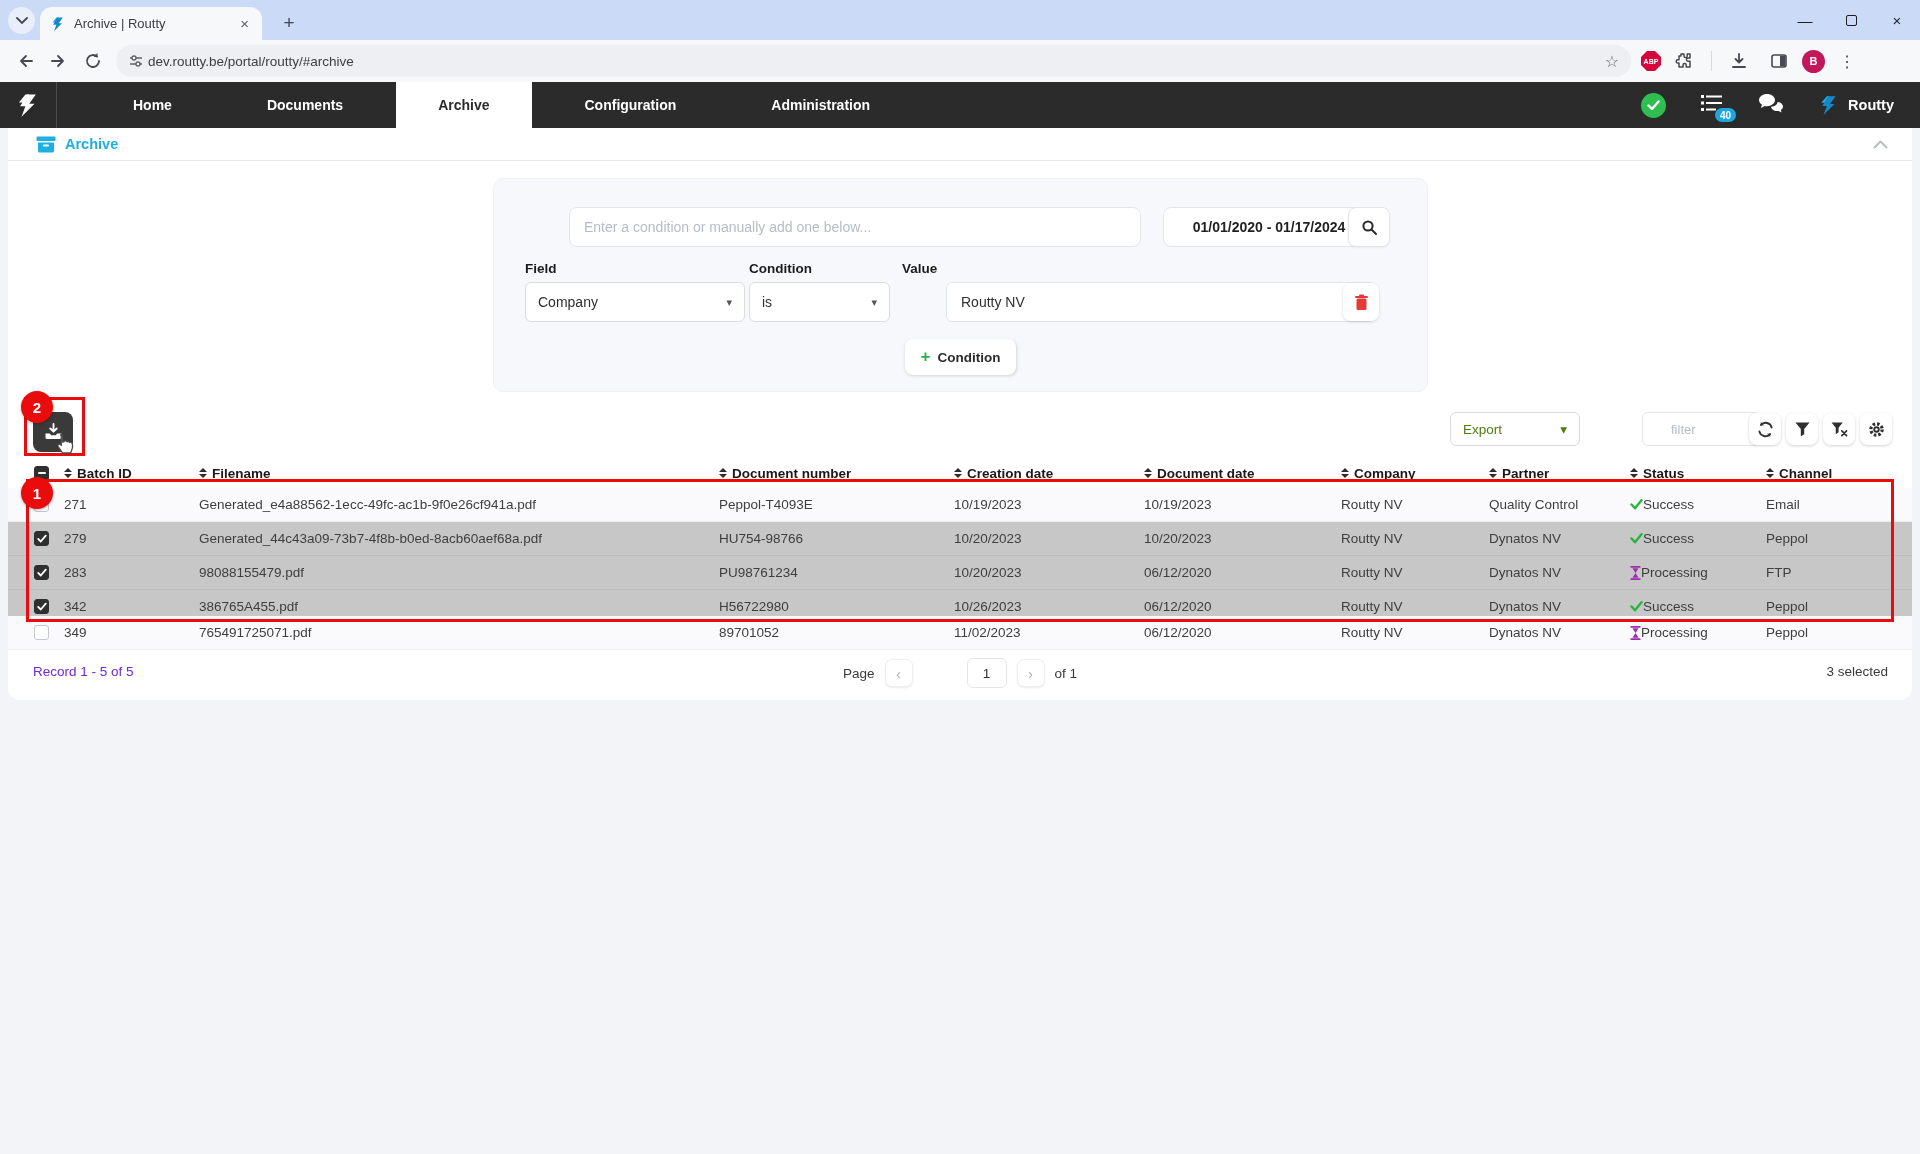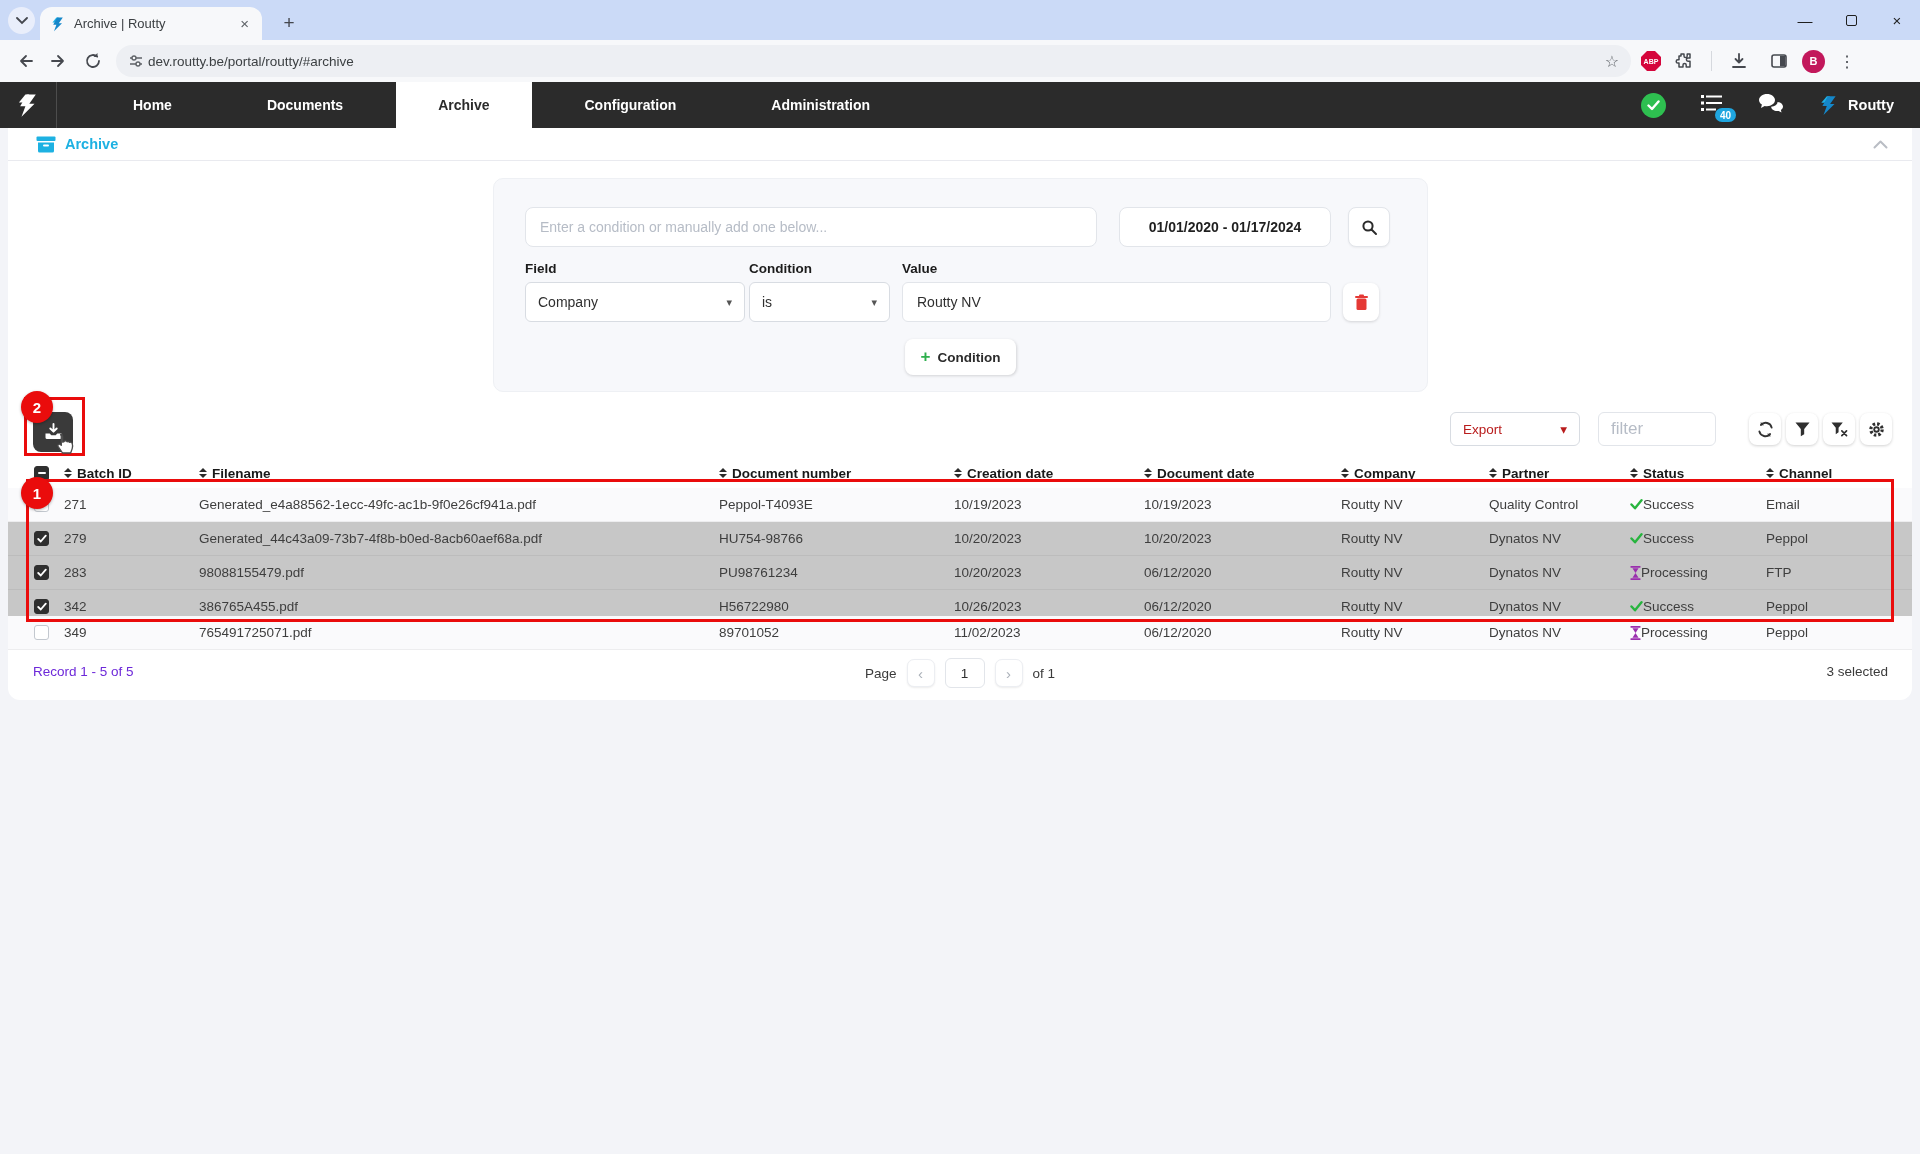--- a/index.html
+++ b/index.html
@@ -42,37 +42,37 @@
   .count-badge { position:absolute; right:-12px; bottom:-5px; background:#1fa6e0; color:#fff; font-size:10px; font-weight:bold; border-radius:9px; padding:1.5px 5px; }
   .brand { display:flex; align-items:center; gap:8px; color:#fff; font-size:14.5px; font-weight:bold; }
 
   
   .card { position:absolute; left:8px; top:128px; width:1904px; height:572px; background:#fff; border-radius:0 0 12px 12px; }
   .crumbrow { position:absolute; left:8px; top:128px; width:1904px; height:33px; display:flex; align-items:center; padding:0 24px 0 28px; border-bottom:1px solid #e9eaef; }
   .crumb { display:flex; align-items:center; gap:9px; color:#1db1e2; font-size:14.5px; font-weight:bold; }
   .collapse { margin-left:auto; color:#b9bdc4; }
 
   .filter-card { position:absolute; left:493px; top:178px; width:935px; height:214px; background:#f7f8fb; border:1px solid #eef0f4; border-radius:10px; }
-  .inp { background:#fff; border:1px solid #e2e5ea; border-radius:8px; font-size:14px; color:#2f2f2f; font-family:"Liberation Sans",sans-serif; }
+  .inp { background:#fff; border:1px solid #e2e5ea; border-radius:8px; font-size:14px; color:#2f2f2f; font-family:"Liberation Sans",sans-serif;margin-left:44px; }
   .inp::placeholder { color:#b6bcc6; }
   .cond-input { position:absolute; left:31px; top:28px; width:572px; height:40px; padding:0 14px; }
   .date-input { position:absolute; left:625px; top:28px; width:212px; height:40px; text-align:center; font-weight:bold; color:#1f1f1f; }
   .search-btn { position:absolute; left:854px; top:28px; width:42px; height:40px; background:#fff; border:1px solid #e2e5ea; border-radius:8px; display:flex; align-items:center; justify-content:center; box-shadow:0 1px 2px rgba(0,0,0,.05); }
   .flabel { position:absolute; top:82px; font-size:13.5px; font-weight:bold; color:#1c1c1c; }
   .sel { position:absolute; top:103px; height:40px; background:#fff; border:1px solid #d8dce2; border-radius:6px; display:flex; align-items:center; justify-content:space-between; padding:0 12px; font-size:14px; color:#2f2f2f; }
   .sel .caret { color:#555; font-size:11px; }
   .val-input { position:absolute; left:408px; top:103px; width:429px; height:40px; padding:0 14px; border-radius:6px; }
   .trash-btn { position:absolute; left:849px; top:104px; width:36px; height:38px; background:#fff; border-radius:8px; box-shadow:0 1px 3px rgba(0,0,0,.15); display:flex; align-items:center; justify-content:center; }
   .addcond-btn { position:absolute; left:50%; transform:translateX(-50%); top:160px; height:36px; background:#fff; border-radius:8px; box-shadow:0 1px 3px rgba(0,0,0,.15); display:flex; align-items:center; gap:7px; padding:0 16px; font-size:13.5px; font-weight:bold; color:#2b2b2b; }
   .plus-g { color:#2eaf4d; font-size:17px; font-weight:bold; }
 
   
   .dl-btn { position:absolute; left:33px; top:412px; width:40px; height:40px; background:#3a3a3a; border-radius:8px; display:flex; align-items:center; justify-content:center; }
-  .export-sel { position:absolute; left:1450px; top:412px; width:130px; height:34px; background:#fff; border:1px solid #d8dce2; border-radius:6px; display:flex; align-items:center; justify-content:space-between; padding:8px 12px; font-size:13.5px; color:#b91c1c; }
-  .tfilter { position:absolute; left:1598px; top:412px; width:118px; height:34px; padding:0 12px; border-radius:6px; font-size:17px; }
+  .export-sel { position:absolute; left:1450px; top:412px; width:130px; height:34px; background:#fff; border:1px solid #d8dce2; border-radius:6px; display:flex; align-items:center; justify-content:space-between; padding:8px 12px; font-size:13.5px; color:#4d7c0f; }
+  .tfilter { position:absolute; left:1598px; top:412px; width:118px; height:34px; padding:0 28px; border-radius:6px; font-size:13px; }
   .icbtn { position:absolute; top:413px; width:32px; height:32px; background:#fff; border-radius:8px; box-shadow:0 1px 3px rgba(0,0,0,.18); display:flex; align-items:center; justify-content:center; color:#333; }
 
   
   .grid { display:grid; grid-template-columns:30px 135px 520px 235px 190px 197px 148px 141px 136px 1fr; align-items:center; padding-left:26px; }
   .thead { position:absolute; left:8px; top:458px; width:1904px; height:30px; }
   .hcell { display:flex; align-items:center; gap:5px; font-size:13.5px; font-weight:bold; color:#191919; }
   .sort { display:inline-flex; flex-direction:column; gap:2px; }
   .sort i { display:block; width:0; height:0; border-left:4px solid transparent; border-right:4px solid transparent; }
   .sort .up { border-bottom:4.5px solid #2b2b2b; }
   .sort .dn { border-top:4.5px solid #2b2b2b; }

